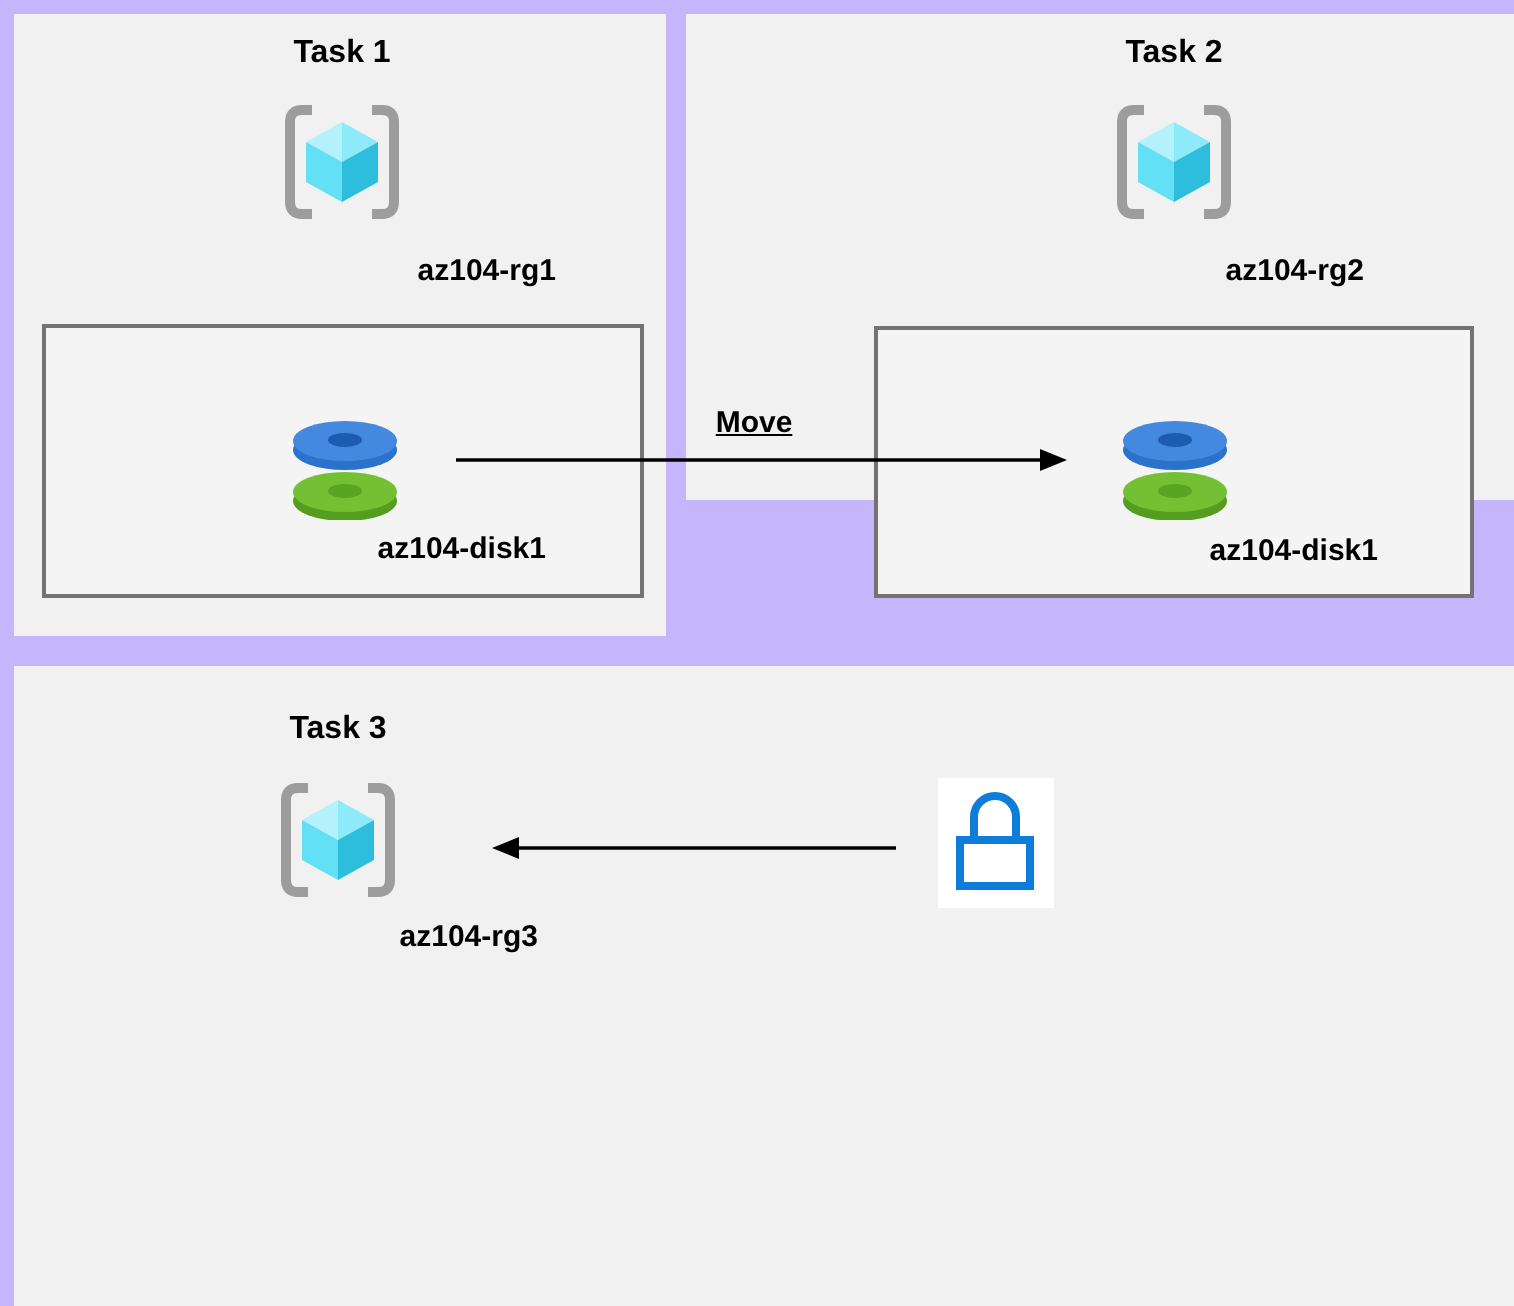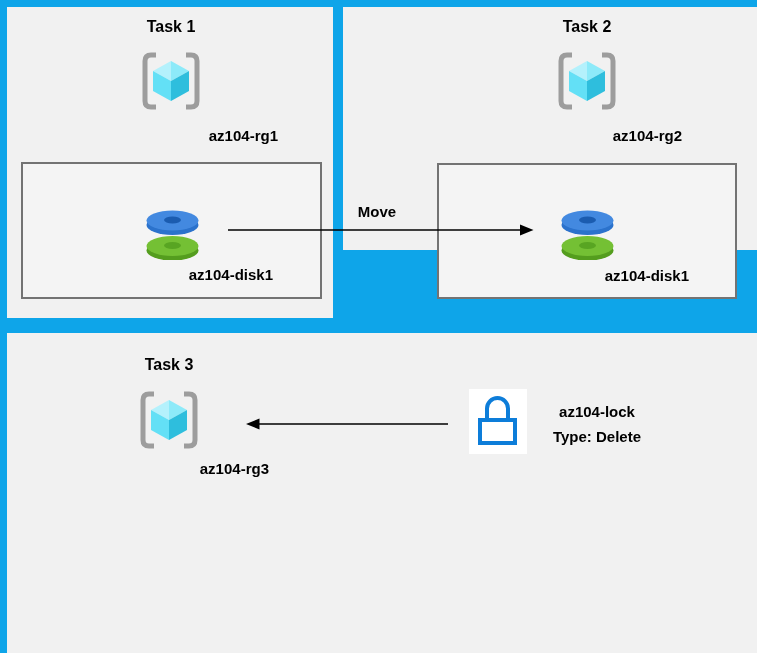--- a/index.html
+++ b/index.html
@@ -1,38 +1,38 @@
 <!DOCTYPE html>
 <html><head>
 <meta charset="utf-8">
 <style>
   html,body{margin:0;padding:0;background:#ffffff;}
   .canvas{
     position:relative;
     width:757px;height:653px;
-    background:#0ea5e9;
+    background:#c4b5fd;
     font-family:"Liberation Sans",sans-serif;
     font-weight:700;
     color:#000000;
     overflow:hidden;
   }
   .panel{position:absolute;background:#f1f1f1;}
   #panel-task1{left:7px;top:7px;width:326px;height:311px;}
   #panel-task2{left:343px;top:7px;width:414px;height:243px;padding-left:14px;}
   #panel-task3{left:7px;top:333px;width:750px;height:320px;}
 
   .task-title{position:absolute;width:120px;font-size:16px;text-align:center;white-space:nowrap;}
   .res-label{position:absolute;width:200px;font-size:15px;text-align:right;white-space:nowrap;}
 
   .rbox{position:absolute;border:2px solid #737373;background:#f4f4f4;box-sizing:border-box;}
 
   .icon-abs{position:absolute;}
 
   .arrow-svg{position:absolute;overflow:visible;}
-  .move-label{position:absolute;width:66px;font-size:15px;text-align:center;}
+  .move-label{position:absolute;width:66px;font-size:15px;text-align:center;text-decoration:underline;}
 
   .lock-square{position:absolute;left:469px;top:389px;width:58px;height:65px;background:#ffffff;}
   .lock-text{position:absolute;left:522px;top:399px;width:150px;font-size:15px;line-height:25px;text-align:center;white-space:nowrap;}
 </style>
 </head>
 <body>
 
 <div class="canvas">
 
   <section class="panel" id="panel-task1">
@@ -112,18 +112,14 @@
     <polygon points="13.5,2.5 0,8 13.5,13.5" fill="#000000"></polygon>
     <line x1="13" y1="8" x2="202" y2="8" stroke="#000000" stroke-width="1.7"></line>
   </svg>
 
   <div class="lock-square">
     <svg style="position:absolute;left:0;top:0;" width="58" height="65" viewBox="0 0 58 65">
       <path d="M18,31 V19.5 A10.5,10.5 0 0 1 39,19.5 V31" fill="none" stroke="#0d7dd9" stroke-width="4"></path>
       <rect x="11" y="31" width="35" height="23" fill="#ffffff" stroke="#0d7dd9" stroke-width="4"></rect>
     </svg>
   </div>
-  <div class="lock-text">
-    <div>az104-lock</div>
-    <div>Type: Delete</div>
-  </div>
 
 </div>
 
 </body></html>

